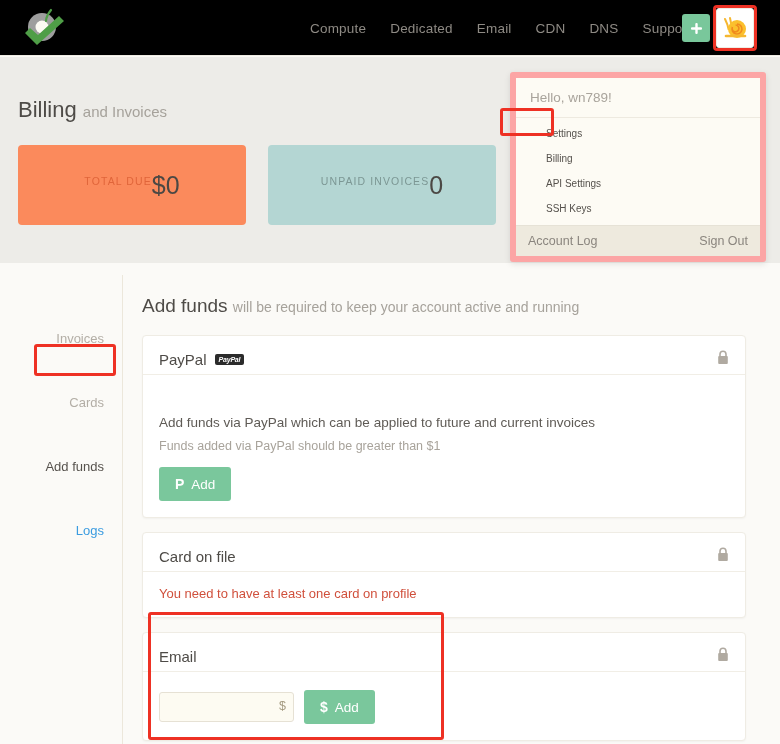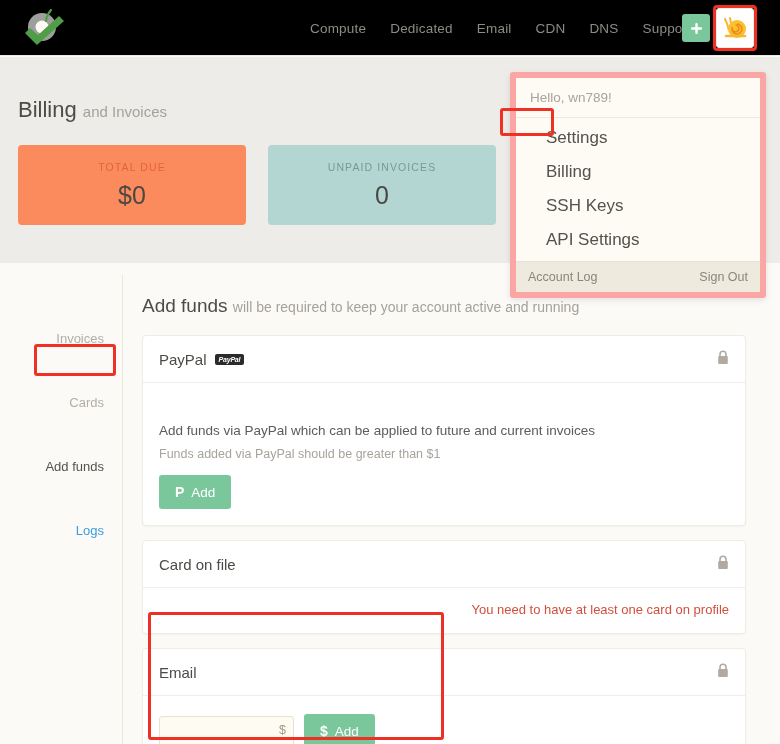--- a/index.html
+++ b/index.html
@@ -65,21 +65,21 @@
     overflow: hidden;
     margin-top: 20px;
   }
   .dd-greet {
     padding: 12px 14px 12px 14px;
     font-size: 13.5px; color: #a9a49c;
     border-bottom: 1px solid #eeeae0;
   }
   .dd-list { padding: 3px 0 4px 0; }
   .dd-item {
-    padding: 7px 30px; font-size: 17px; color: #55514c; cursor: pointer;
+    padding: 7px 30px; font-size: 10px; color: #55514c; cursor: pointer;
   }
   .dd-item.hl { position: relative; }
   .dd-item-hl-box {
     position: absolute; left: 500px; top: 108px;
     width: 54px; height: 28px;
     border: 3px solid #ee3124; border-radius: 3px;
     pointer-events: none; z-index: 45;
   }
   .dd-footer {
     background: #eeeade;
@@ -96,21 +96,21 @@
     background: #edece8;
   }
   .banner-title {
     position: absolute; left: 18px; top: 40px;
     font-size: 22px; color: #4e4b47; font-weight: 400;
   }
   .banner-title .light { color: #a6a29b; font-size: 15px; }
   .stat-card {
     position: absolute; top: 88px;
     height: 80px; border-radius: 4px;
-    display: flex; flex-direction: column;
+    display: flex; flex-direction: row;
     align-items: center; justify-content: center;
   }
   .stat-due { left: 18px; width: 228px; background: #fb8a5c; }
   .stat-unpaid { left: 268px; width: 228px; background: #b4d6d3; }
   .stat-label {
     font-size: 10.5px; letter-spacing: 1.1px; margin-bottom: 8px;
   }
   .stat-due .stat-label { color: #e0653a; }
   .stat-unpaid .stat-label { color: #7c9794; }
   .stat-value { font-size: 25px; color: #4b4844; font-weight: 400; }
@@ -143,37 +143,37 @@
   .card {
     position: relative;
     background: #fff;
     border: 1px solid #efece4;
     border-radius: 4px;
     box-shadow: 0 1px 2px rgba(0,0,0,.04);
     margin-bottom: 14px;
     width: 604px;
   }
   .card-head {
-    padding: 14px 16px 13px 16px;
+    padding: 14px 16px 5px 16px;
     border-bottom: 1px solid #f1eee6;
     display: flex; align-items: center;
   }
   .card-title { font-size: 15px; color: #4e4b47; }
   .paypal-badge {
     display: inline-block; margin-left: 8px;
     background: #2b2b2b; color: #fff;
     font-size: 7px; font-weight: bold; font-style: italic;
     padding: 2px 4px; border-radius: 2px; vertical-align: middle;
     letter-spacing: -.2px;
   }
   .lock-icon { margin-left: auto; }
   .card-body { padding: 14px 16px 16px 16px; }
   .body-line { font-size: 13.5px; color: #5f5b56; margin-bottom: 9px; margin-top: 26px; }
   .body-note { font-size: 12.5px; color: #a8a39b; margin-bottom: 14px; }
-  .body-err { font-size: 13px; color: #d0503c; text-align: right; }
+  .body-err { font-size: 13px; color: #d0503c; }
 
   .btn-green {
     display: inline-flex; align-items: center; gap: 7px;
     background: #7ac79c; border: none; border-radius: 3px;
     padding: 9px 16px; color: #fff; font-size: 13.5px;
     cursor: pointer; font-family: "Liberation Sans", sans-serif;
   }
   .btn-green .gl { font-weight: bold; font-size: 14px; }
 
   .pay-row { display: flex; align-items: center; gap: 10px; margin-top: 4px; }
@@ -237,22 +237,22 @@
       </svg>
     </div>
   </div>
   <div class="avatar-hl"></div>
 
   <div class="dropdown">
     <div class="dd-greet">Hello, wn789!</div>
     <div class="dd-list">
       <div class="dd-item">Settings</div>
       <div class="dd-item hl">Billing</div>
+      <div class="dd-item">API Settings</div>
       <div class="dd-item">SSH Keys</div>
-      <div class="dd-item">API Settings</div>
     </div>
     <div class="dd-footer">
       <span>Account Log</span>
       <span>Sign Out</span>
     </div>
   </div>
   <div class="dd-item-hl-box"></div>
 
   <div class="banner">
     <div class="banner-title">

